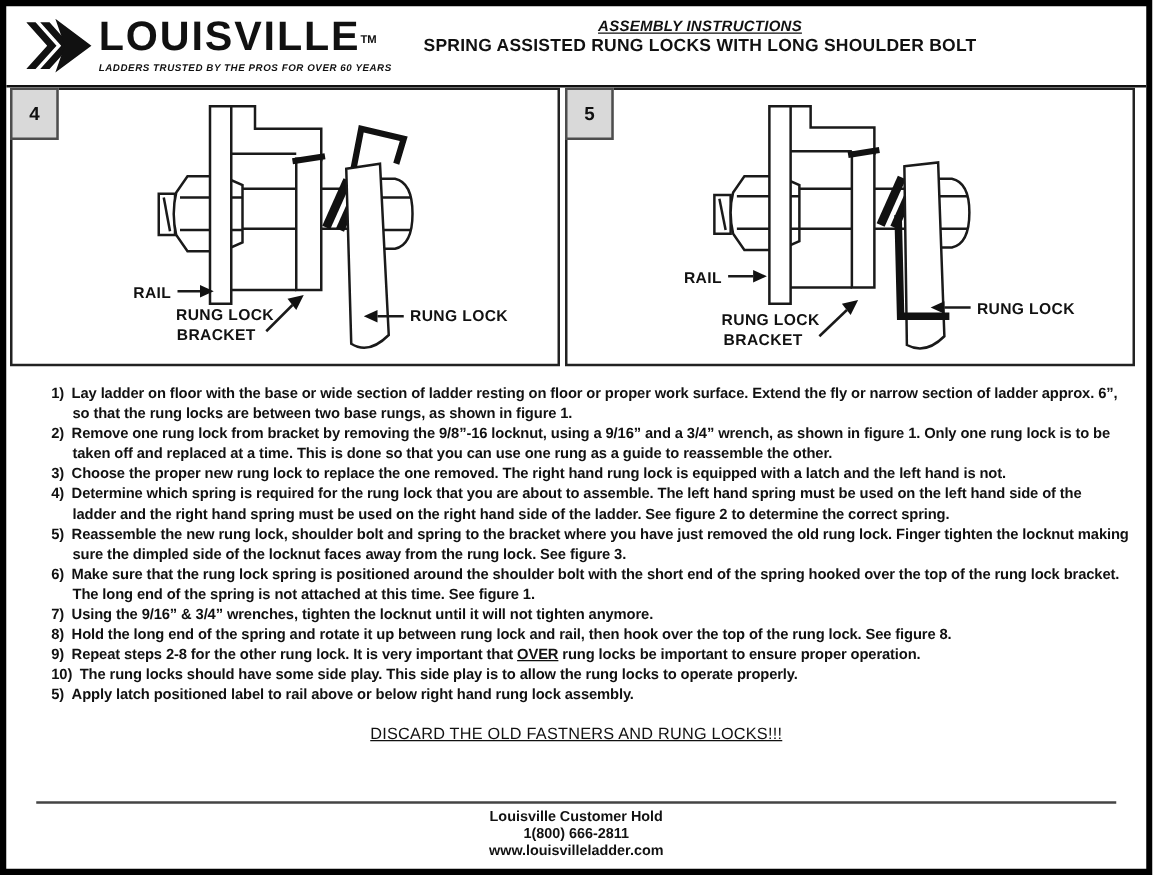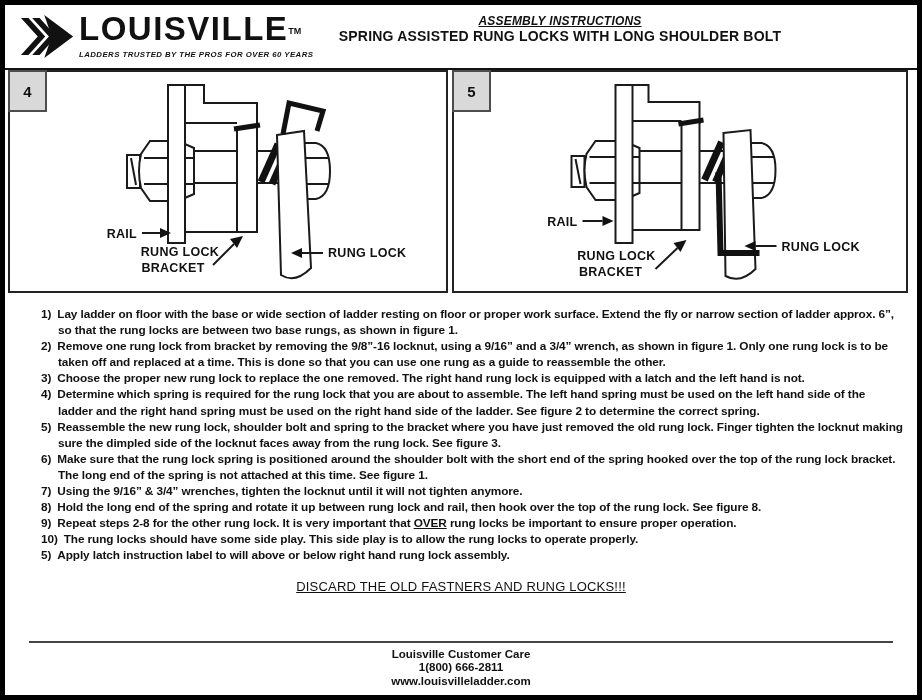--- a/index.html
+++ b/index.html
@@ -169,27 +169,27 @@
     <div class="item"><span class="num">1)</span><span>Lay ladder on floor with the base or wide section of ladder resting on floor or proper work surface. Extend the fly or narrow section of ladder approx. 6”, so that the rung locks are between two base rungs, as shown in figure 1.</span></div>
     <div class="item"><span class="num">2)</span><span>Remove one rung lock from bracket by removing the 9/8”-16 locknut, using a 9/16” and a 3/4” wrench, as shown in figure 1. Only one rung lock is to be taken off and replaced at a time. This is done so that you can use one rung as a guide to reassemble the other.</span></div>
     <div class="item"><span class="num">3)</span><span>Choose the proper new rung lock to replace the one removed. The right hand rung lock is equipped with a latch and the left hand is not.</span></div>
     <div class="item"><span class="num">4)</span><span>Determine which spring is required for the rung lock that you are about to assemble. The left hand spring must be used on the left hand side of the ladder and the right hand spring must be used on the right hand side of the ladder. See figure 2 to determine the correct spring.</span></div>
     <div class="item"><span class="num">5)</span><span>Reassemble the new rung lock, shoulder bolt and spring to the bracket where you have just removed the old rung lock. Finger tighten the locknut making sure the dimpled side of the locknut faces away from the rung lock. See figure 3.</span></div>
     <div class="item"><span class="num">6)</span><span>Make sure that the rung lock spring is positioned around the shoulder bolt with the short end of the spring hooked over the top of the rung lock bracket. The long end of the spring is not attached at this time. See figure 1.</span></div>
     <div class="item"><span class="num">7)</span><span>Using the 9/16” &amp; 3/4” wrenches, tighten the locknut until it will not tighten anymore.</span></div>
     <div class="item"><span class="num">8)</span><span>Hold the long end of the spring and rotate it up between rung lock and rail, then hook over the top of the rung lock. See figure 8.</span></div>
     <div class="item"><span class="num">9)</span><span>Repeat steps 2-8 for the other rung lock. It is very important that </span><span class="u">OVER</span><span> rung locks be important to ensure proper operation.</span></div>
     <div class="item"><span class="num">10)</span><span>The rung locks should have some side play. This side play is to allow the rung locks to operate properly.</span></div>
-    <div class="item"><span class="num">5)</span><span>Apply latch instruction label to will above or below right hand rung lock assembly.</span></div>
+    <div class="item"><span class="num">5)</span><span>Apply latch positioned label to rail above or below right hand rung lock assembly.</span></div>
   </div>
 
   <div class="warning">DISCARD THE OLD FASTNERS AND RUNG LOCKS!!!</div>
 
   <div class="footer-block">
     <div class="footer-rule"></div>
     <div class="footer">
-      <div class="fline">Louisville Customer Care</div>
+      <div class="fline">Louisville Customer Hold</div>
       <div class="fline">1(800) 666-2811</div>
       <div class="fline">www.louisvilleladder.com</div>
     </div>
   </div>
 
 </div>
 
 </body></html>

